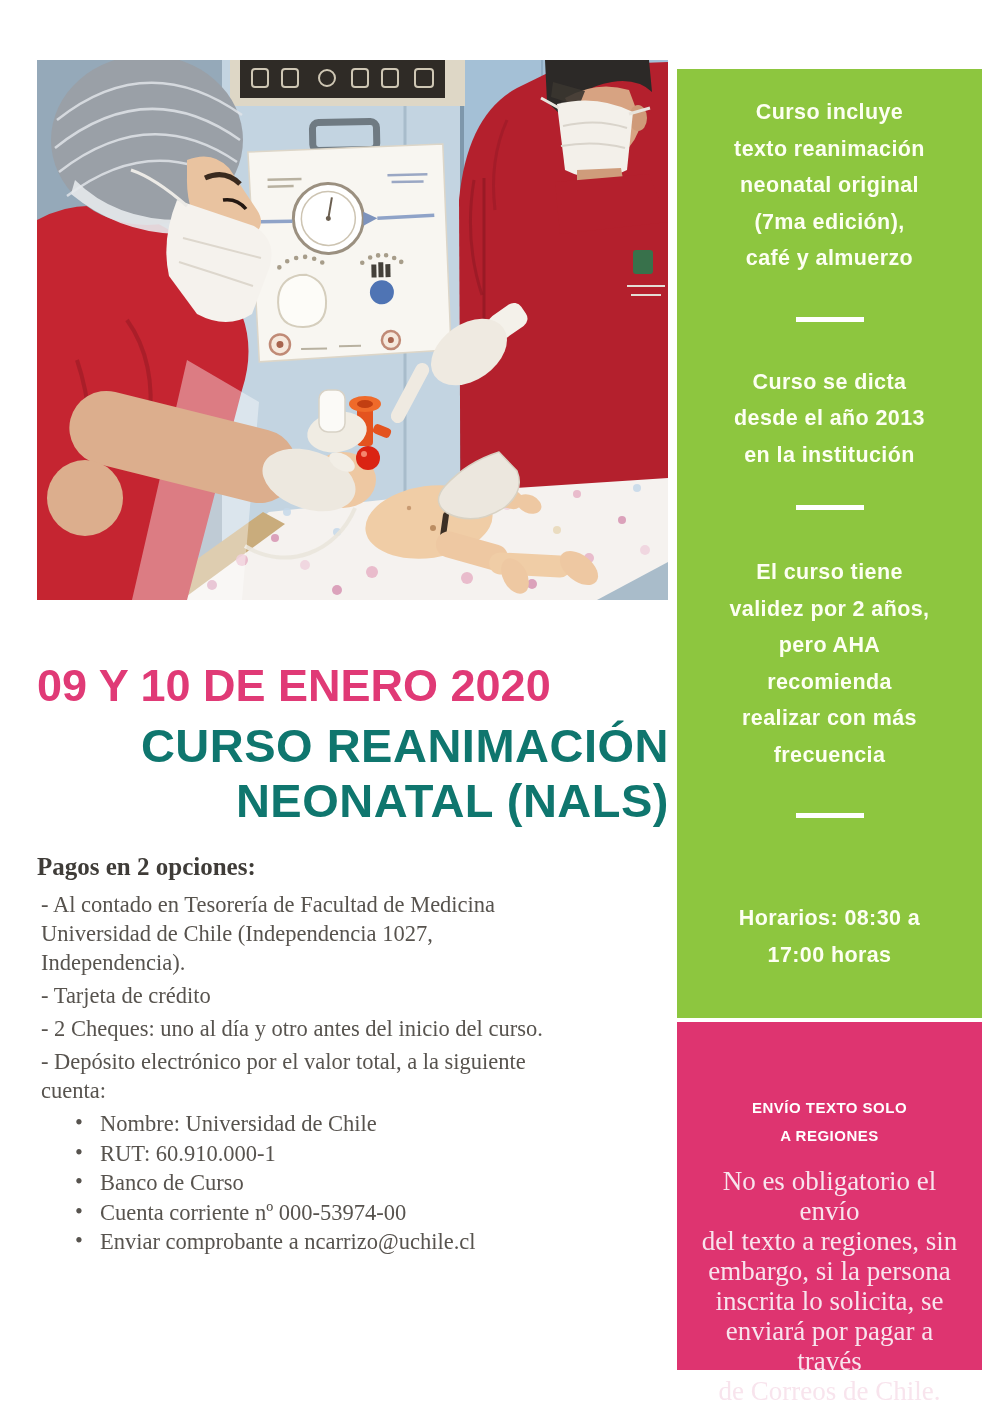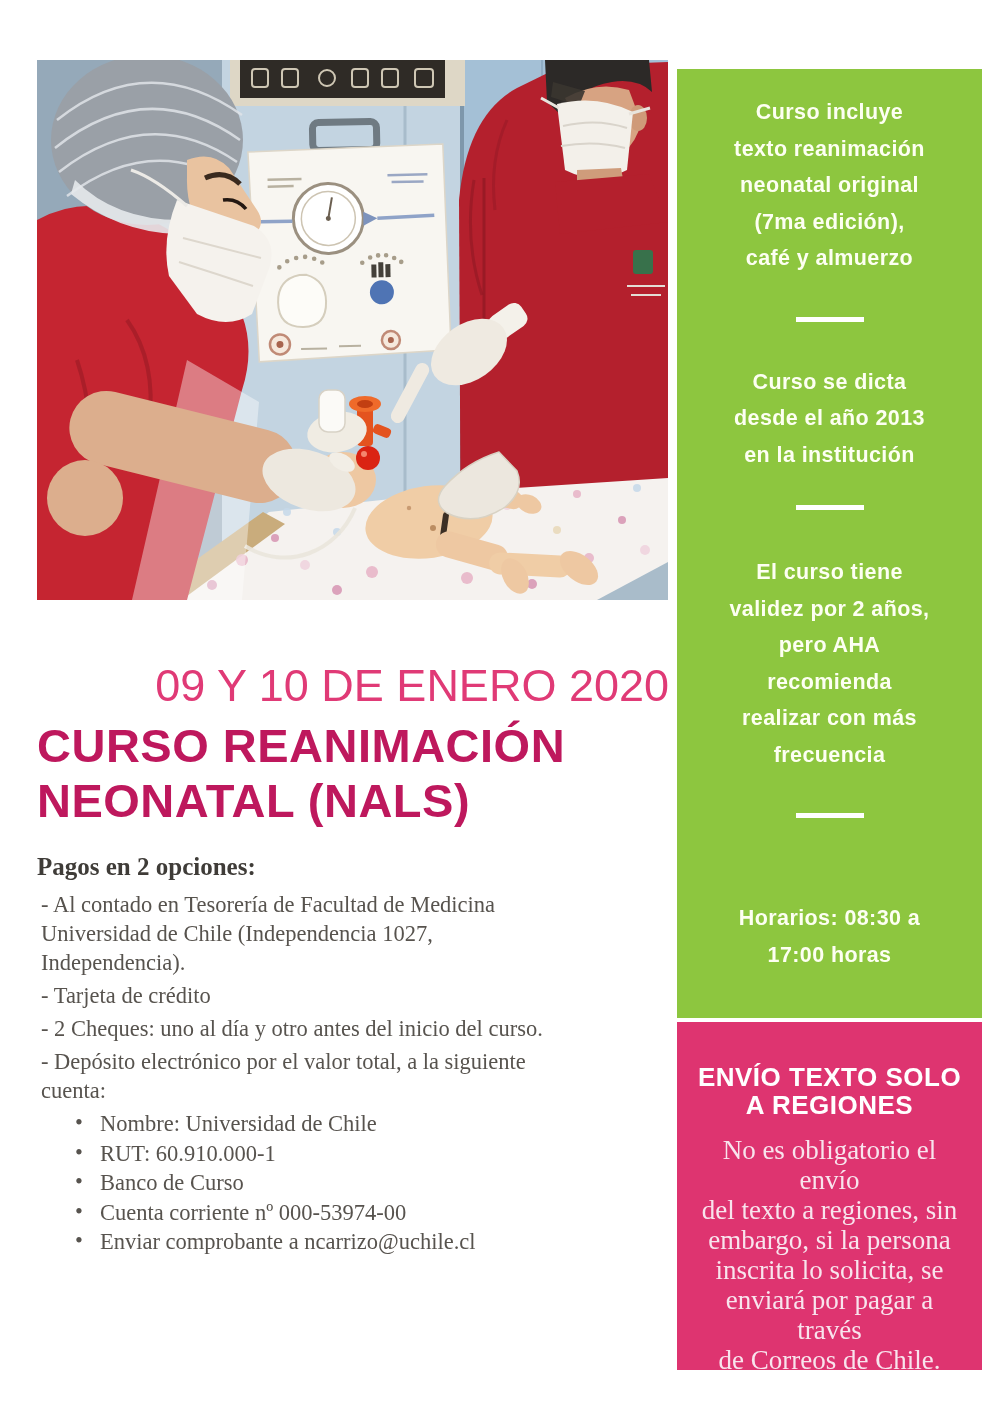--- a/index.html
+++ b/index.html
@@ -41,39 +41,39 @@
   .d2 { margin-top:32px; }
   .d3 { margin-top:40px; }
 
   
   .pink-box {
     position:absolute; left:677px; top:1022px;
     width:305px; height:348px;
     background:#de3470; text-align:center; color:#ffffff;
   }
   .pink-heading {
-    margin:41px 0 0; font-weight:800;
-    font-size:26px; line-height:28px; letter-spacing:.5px;
+    margin:72px 0 0; font-weight:800;
+    font-size:15px; line-height:28px; letter-spacing:.5px;
   }
   .pink-body {
     margin:16px 14px 0;
     font-family:"Liberation Serif", serif;
     font-size:27px; line-height:30px;
     color:#f8e4ed;
   }
 
   
   .main { position:absolute; left:37px; top:660px; width:632px; }
   .title-date {
     margin:0; font-size:45px; line-height:52px;
-    font-weight:400; color:#e03a76; letter-spacing:0;text-align:right;
+    font-weight:700; color:#e03a76; letter-spacing:0;
   }
   .title-course {
     margin:6px 0 0; font-size:47px; line-height:55px;
-    font-weight:800; color:#be185d; letter-spacing:.5px;
+    font-weight:800; color:#0f766e; letter-spacing:.5px;text-align:right;
   }
   .pay-heading {
     margin:24px 0 0; font-family:"Liberation Serif", serif;
     font-size:25px; line-height:30px; font-weight:bold; color:#3f3c38;
   }
   .pay-option {
     margin:4px; font-family:"Liberation Serif", serif;
     font-size:22.5px; line-height:29px; color:#57534e;
   }
   .pay-option.first { margin-top:8px; }

